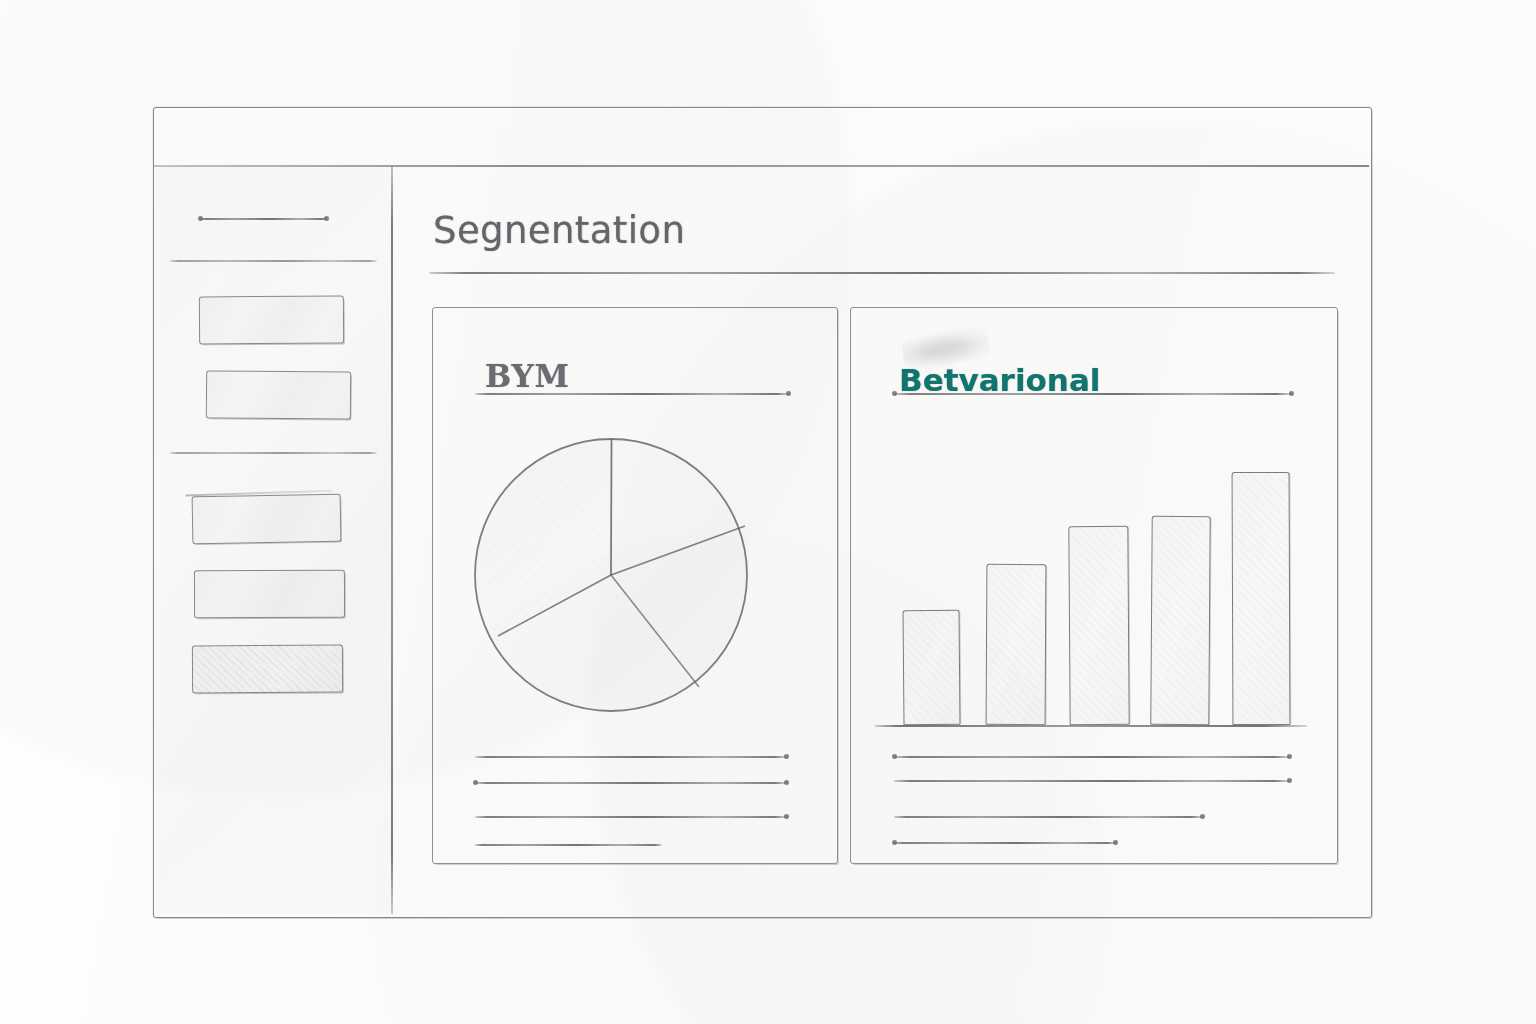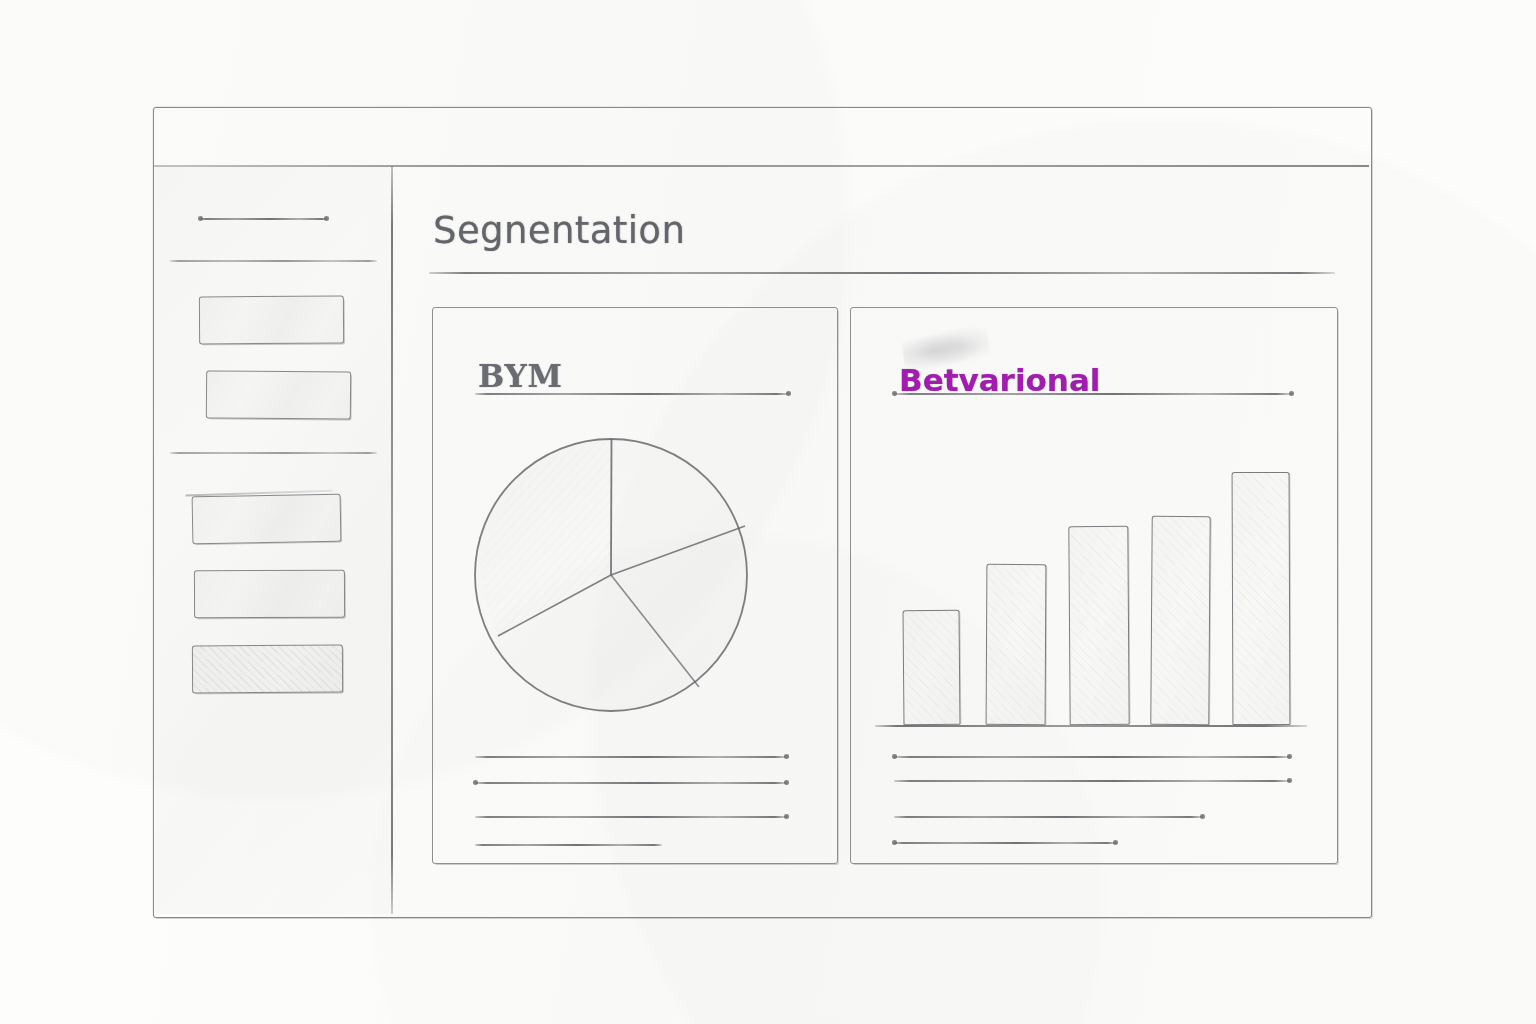--- a/index.html
+++ b/index.html
@@ -145,21 +145,21 @@
     position:absolute;
     font-family:"DejaVu Serif", serif;
     font-size:31px;
     color:#6a6c71;
     letter-spacing:.8px;
     white-space:nowrap;
     text-shadow:0 0 1.1px rgba(125,125,130,.5), .5px .3px 1px rgba(165,165,170,.45);
   }
   #card-behavioral .card-title{
     font-family:"DejaVu Sans", sans-serif;
-    color:#a21caf;
+    color:#0f766e;
     letter-spacing:0px;
     text-align:center;
   }
   
   #title-smudge{
     position:absolute;left:52px;top:22px;width:86px;height:40px;
     background:
       radial-gradient(ellipse at 34% 50%, rgba(150,150,155,.30) 0%, transparent 62%),
       radial-gradient(ellipse at 66% 42%, rgba(160,160,165,.22) 0%, transparent 58%);
     transform:rotate(-7deg);
@@ -234,21 +234,21 @@
 <div class="nav-item hatched" style="left:192px;top:645px;width:149px;height:46px;transform:rotate(-.3deg);">
   
 </div>
 
 <div id="content">
 
   <h1 id="page-title">Segnentation</h1>
   <div class="sk-line" id="title-rule"></div>
 
   <section class="card" id="card-demographic">
-    <h2 class="card-title" style="left:45px;top:24px;">BYM</h2>
+    <h2 class="card-title" style="left:52px;top:24px;">BYM</h2>
     <div class="sk-line cap-r" style="left:42px;top:85px;width:314px;"></div>
 
     <div id="pie-wrap">
       <svg id="pie-svg" viewBox="0 0 300 300">
         <defs>
           <linearGradient id="pieFill" x1="0" y1="0" x2="1" y2="1">
             <stop offset="0%" stop-color="#000" stop-opacity="0.028"></stop>
             <stop offset="42%" stop-color="#000" stop-opacity="0.006"></stop>
             <stop offset="100%" stop-color="#000" stop-opacity="0.022"></stop>
           </linearGradient>

